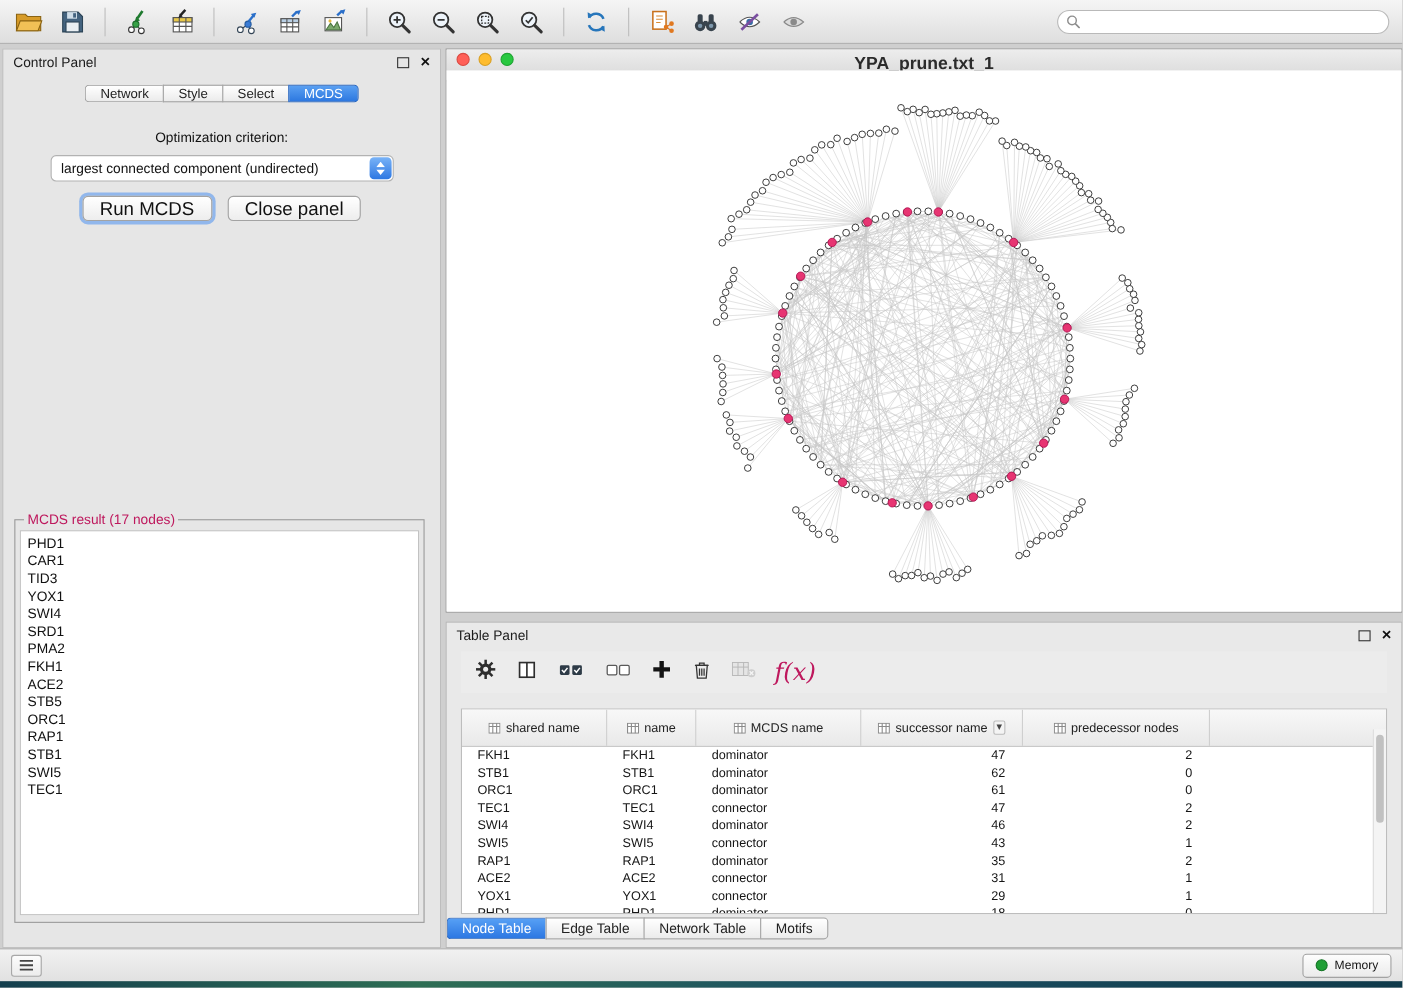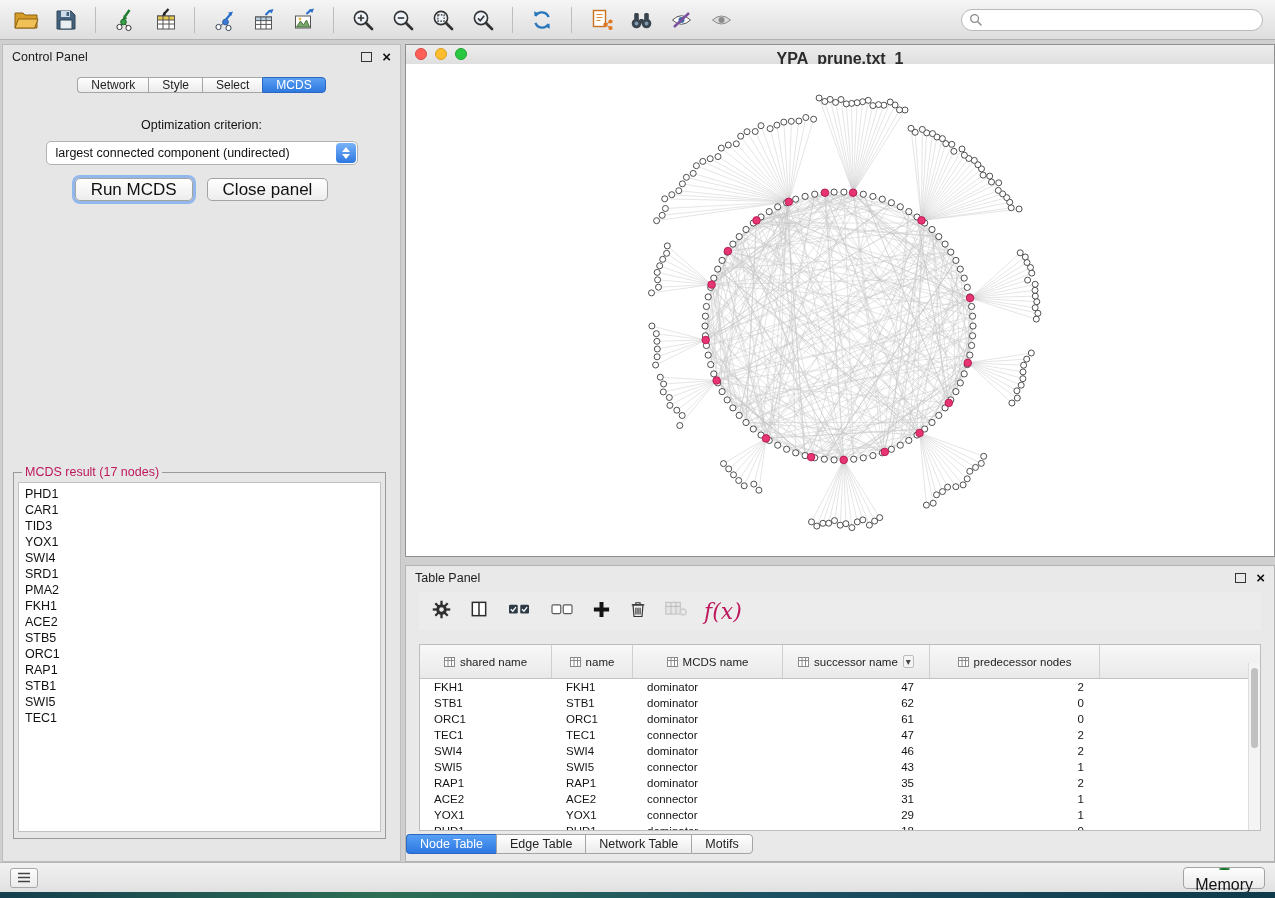--- a/index.html
+++ b/index.html
@@ -87,21 +87,21 @@
   .tp-tab.active{background:linear-gradient(#57a0f5,#2c77e2);color:#fff;border-color:#2a68c2;}
 
   
   .status-bar{position:absolute;left:0;right:0;bottom:6px;height:30px;
     background:linear-gradient(#f1f1f1,#e1e1e1);border-top:1px solid #b7b7b7;
     display:flex;align-items:center;padding:0 10px;}
   .menu-btn{width:28px;height:20px;border:1px solid #a8a8a8;border-radius:3px;
     background:linear-gradient(#fcfcfc,#ececec);display:flex;align-items:center;justify-content:center;}
   .memory-btn{margin-left:auto;height:22px;border:1px solid #a3a3a3;border-radius:4px;
     background:linear-gradient(#fdfdfd,#ebebeb);display:flex;align-items:center;gap:6px;
-    padding:0 11px;font-size:16px;color:#111;flex-direction:column;}
+    padding:0 11px;font-size:11px;color:#111;}
   .mem-dot{width:11px;height:11px;border-radius:50%;background:#1f9e35;border:1px solid #157526;}
   .wallpaper{position:absolute;left:0;right:0;bottom:0;height:6px;
     background:linear-gradient(90deg,#143f4e,#2e6e54 30%,#1c5063 60%,#0f3a4a);}
 </style>
 </head>
 <body>
 
 <div class="toolbar">
   <div class="tb-btn">
     <svg width="26" height="24" viewBox="0 0 26 24">

